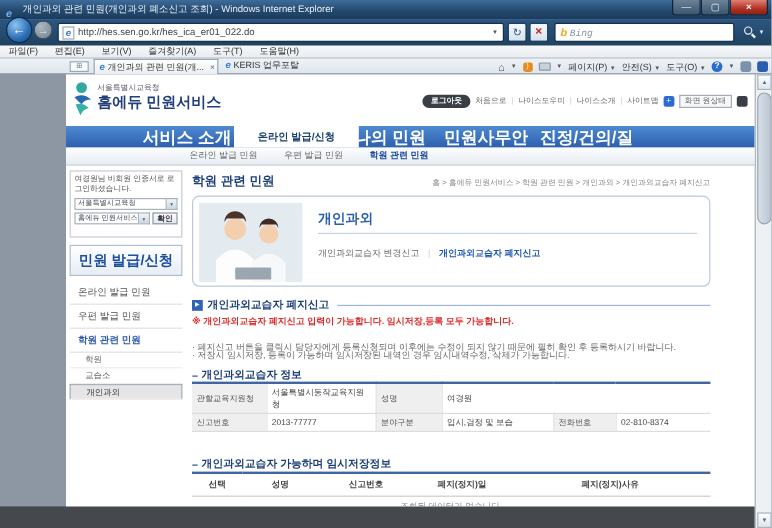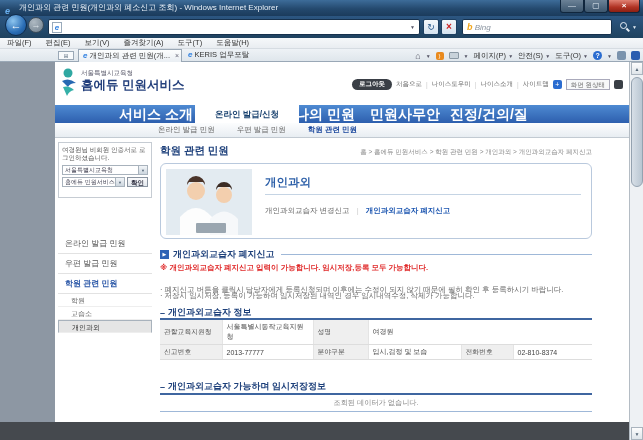--- a/index.html
+++ b/index.html
@@ -20,21 +20,21 @@
   .back{left:5px;top:-2px;width:22px;height:22px;background:radial-gradient(circle at 35% 30%,#8cc4ee,#2a6db5 60%,#174a82);border:1px solid #0f2c4e;color:#fff;font-size:11px;line-height:20px;}
   .fwd{left:28px;top:1px;width:16px;height:16px;background:radial-gradient(circle at 35% 30%,#aeb9c2,#6e7e8c);border:1px solid #3c4c5a;color:#dde5ea;font-size:9px;line-height:15px;}
   .addrfield{position:absolute;left:48px;top:3px;width:372px;height:16px;background:#fff;border:1px solid #16314d;border-radius:2px;font-size:8px;color:#444;line-height:14px;white-space:nowrap;overflow:hidden;padding-left:16px;}
   .pgico{position:absolute;left:3px;top:2px;width:10px;height:11px;background:#fff;border:1px solid #9ab;color:#2a7de0;font-size:8px;line-height:10px;text-align:center;font-style:italic;font-weight:bold;}
   .addr-dd{position:absolute;left:406px;top:3px;width:13px;height:16px;color:#556;font-size:5px;line-height:16px;text-align:center;}
   .chipbtn{position:absolute;top:3px;height:16px;background:linear-gradient(#f4f8fb,#d5e2ee);border:1px solid #1d3f61;border-radius:2px;text-align:center;}
   .refresh{left:423px;width:16px;color:#2a5a8a;font-size:9px;line-height:14px;}
   .stop{left:441px;width:16px;color:#c22;font-weight:bold;font-size:10px;line-height:14px;}
   .bingbox{position:absolute;left:462px;top:3px;width:150px;height:16px;background:#fff;border:1px solid #16314d;border-radius:2px;font-size:8px;line-height:14px;padding-left:4px;white-space:nowrap;}
   .bing-b{color:#f2a71d;font-weight:bold;font-style:italic;font-size:9px;}
-  .bing-name{color:#8a94a0;font-style:italic;}
+  .bing-name{color:#8a94a0;font-style:italic;font-family:Liberation Mono, monospace;}
   .searchbtn{position:absolute;left:616px;top:3px;width:24px;height:16px;color:#dfe9f2;font-size:5px;line-height:16px;text-align:right;padding-right:3px;}
   .mag{position:absolute;left:4px;top:3px;width:7px;height:7px;border:1.5px solid #e8f0f8;border-radius:50%;}
   .mag::after{content:"";position:absolute;left:5px;top:6px;width:4px;height:1.5px;background:#e8f0f8;transform:rotate(45deg);}
 
   .menubar{left:0;top:38px;width:643px;height:11px;background:linear-gradient(#f6f8fa,#e9edf1);border-bottom:1px solid #d6dce2;font-size:7.5px;color:#333;display:flex;align-items:center;}
   .menubar span{padding:0 7px;}
 
   .tabbar{left:0;top:49px;width:643px;height:13px;background:linear-gradient(#eef2f6,#dfe6ec);border-bottom:1px solid #9aa8b6;font-size:7.5px;color:#333;}
   .favbtn{position:absolute;left:4px;top:16px;height:13px;line-height:13px;}
   .star{color:#f0b400;font-size:8px;}
@@ -131,20 +131,21 @@
     <span class="winbtn">▢</span>
     <span class="winbtn close">×</span>
   </span>
 </div>
 
 <div class="abs addrrow">
   <span class="navcircle back">←</span>
   <span class="navcircle fwd">→</span>
   <span class="addrfield">
     <span class="pgico">e</span>
+    <span>http://hes.sen.go.kr/hes_ica_er01_022.do</span>
   </span>
   <span class="addr-dd">▼</span>
   <span class="chipbtn refresh">↻</span>
   <span class="chipbtn stop">×</span>
   <span class="bingbox">
     <span class="bing-b">b</span>
     <span class="bing-name">Bing</span>
   </span>
   <span class="searchbtn"><span class="mag"></span>▼</span>
 </div>
@@ -235,20 +236,21 @@
         <span class="sel">서울특별시교육청</span>
         <span class="seldd">▼</span>
       </div>
       <div class="selrow">
         <span class="sel">홈에듀 민원서비스</span>
         <span class="seldd">▼</span>
         <span class="okbtn">확인</span>
       </div>
     </div>
 
+    <div class="sb-title">민원 발급/신청</div>
 
     <div class="sb-menu">
       <div class="sb-item">온라인 발급 민원</div>
       <div class="sb-item">우편 발급 민원</div>
       <div class="sb-item on">학원 관련 민원</div>
       <div class="sb-sub">학원</div>
       <div class="sb-sub">교습소</div>
       <div class="sb-sub sel">개인과외</div>
     </div>
 
@@ -310,20 +312,27 @@
     </tbody>
       </table>
 
     <div class="sec" style="top:318px;">
       <span class="dash">–</span>
       <span class="t">개인과외교습자 가능하며 임시저장정보</span>
     </div>
 
     <table class="tbl2">
       <tbody>
+          <tr>
+        <th style="width:42px;">선택</th>
+        <th style="width:63px;">성명</th>
+        <th style="width:80px;">신고번호</th>
+        <th style="width:80px;">폐지(정지)일</th>
+        <th>폐지(정지)사유</th>
+      </tr>
       <tr>
         <td colspan="5">조회된 데이터가 없습니다.</td>
       </tr>
     </tbody>
       </table>
 
   </div>
 
   <div class="scrollbar">
     <span class="sb-btn" style="top:0;">▲</span>

